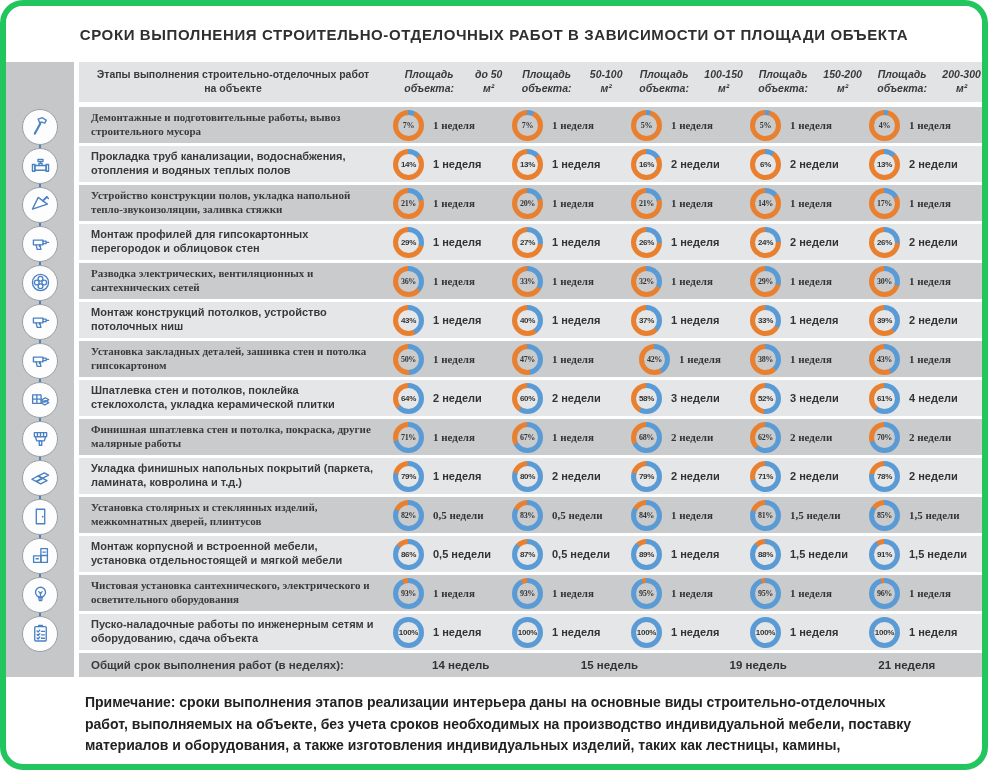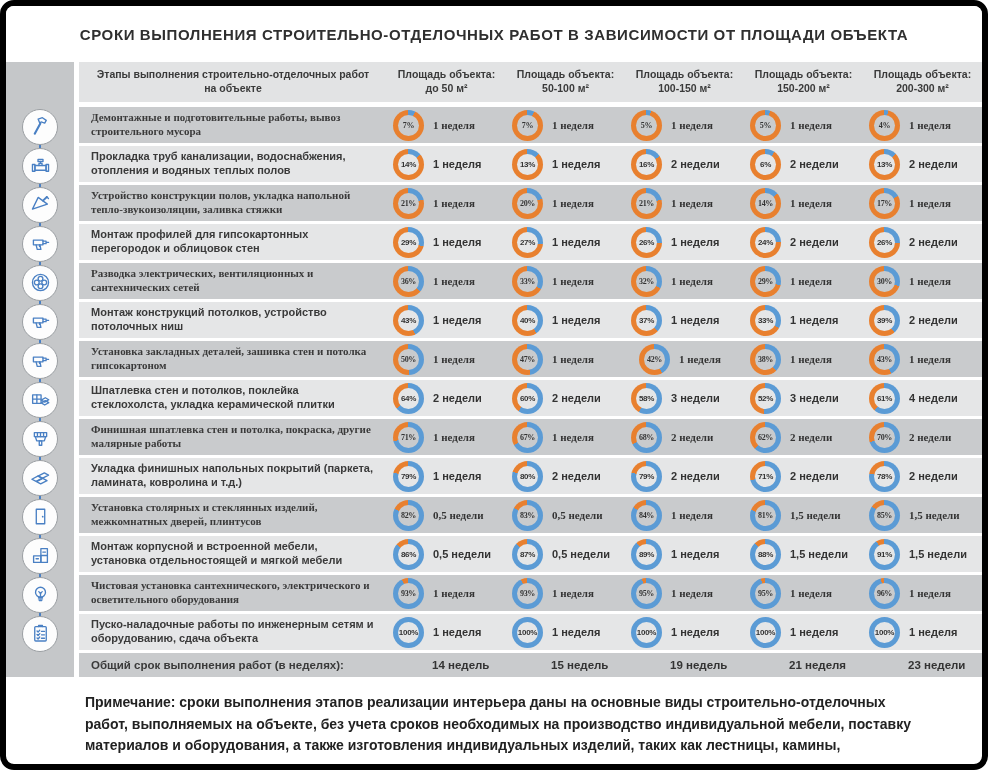--- a/index.html
+++ b/index.html
@@ -1,19 +1,19 @@
 <!DOCTYPE html>
 <html><head>
 <meta charset="utf-8">
 <style>
   html,body { margin:0; padding:0; background:#ffffff; }
   * { box-sizing:border-box; }
   .frame {
     width:988px; height:770px;
-    border:6px solid #000000; border-radius:14px;
+    border:6px solid #22c55e; border-radius:23px;
     background:#ffffff; overflow:hidden;
     font-family:"Liberation Sans", sans-serif;
     position:relative;
   }
   .title-bar { height:56px; display:flex; align-items:center; justify-content:center; background:#fff; }
   .title { font-size:15px; font-weight:bold; letter-spacing:.6px; color:#2f2f2f; text-align:center; }
 
   .content { display:flex; align-items:stretch; }
 
   
@@ -25,21 +25,21 @@
     background:#fdfdfd; border:1.5px solid #9b9fa3;
     display:flex; align-items:center; justify-content:center;
     position:relative; z-index:1;
   }
 
   .grid { flex:1; padding-right:0; }
 
   .header-row { display:flex; background:#e2e3e4; height:40px; margin-bottom:5px; }
   .stage-col { width:308px; flex:none; display:flex; align-items:center; padding:0 12px; font-weight:bold; color:#3a3a3a; }
   .header-row .stage-col { justify-content:center; text-align:center; font-size:10.5px; line-height:1.3; }
-  .area-col { flex:1; display:flex; flex-direction:column; align-items:center; justify-content:center; font-size:10.5px; font-weight:bold; color:#3a3a3a; line-height:1.3; text-align:center; }
+  .area-col { flex:1; display:flex; flex-direction:row; align-items:center; justify-content:center; font-size:10.5px; font-weight:bold; color:#3a3a3a; line-height:1.3; text-align:center;font-style:italic; }
 
   .row { display:flex; height:36px; margin-bottom:3px; }
   .row.dark  { --rowbg:#c9cbcd; background:var(--rowbg);font-family:Liberation Serif, serif; }
   .row.light { --rowbg:#e5e6e7; background:var(--rowbg); }
   .row .stage-col { font-size:11px; line-height:1.25; }
 
   .cell { flex:1; display:flex; align-items:center; padding-left:6px; gap:9px; }
   .donut { width:31px; height:31px; border-radius:50%; position:relative; flex:none; }
   .donut-hole {
     position:absolute; inset:5px; border-radius:50%;
@@ -702,19 +702,18 @@
           </div>
         </div>
 
       <div class="total-row">
         <div class="stage-col">Общий срок выполнения работ (в неделях):</div>
 
       <div class="total-val">14 недель</div>
           <div class="total-val">15 недель</div>
           <div class="total-val">19 недель</div>
           <div class="total-val">21 неделя</div>
-          <div class="total-val">23 недели</div>
         </div>
     </div>
   </div>
 
   <div class="note">Примечание: сроки выполнения этапов реализации интерьера даны на основные виды строительно-отделочных работ, выполняемых на объекте, без учета сроков необходимых на производство индивидуальной мебели, поставку материалов и оборудования, а также изготовления индивидуальных изделий, таких как лестницы, камины, аквариумы и т. д.</div>
 </div>
 
 </body></html>

